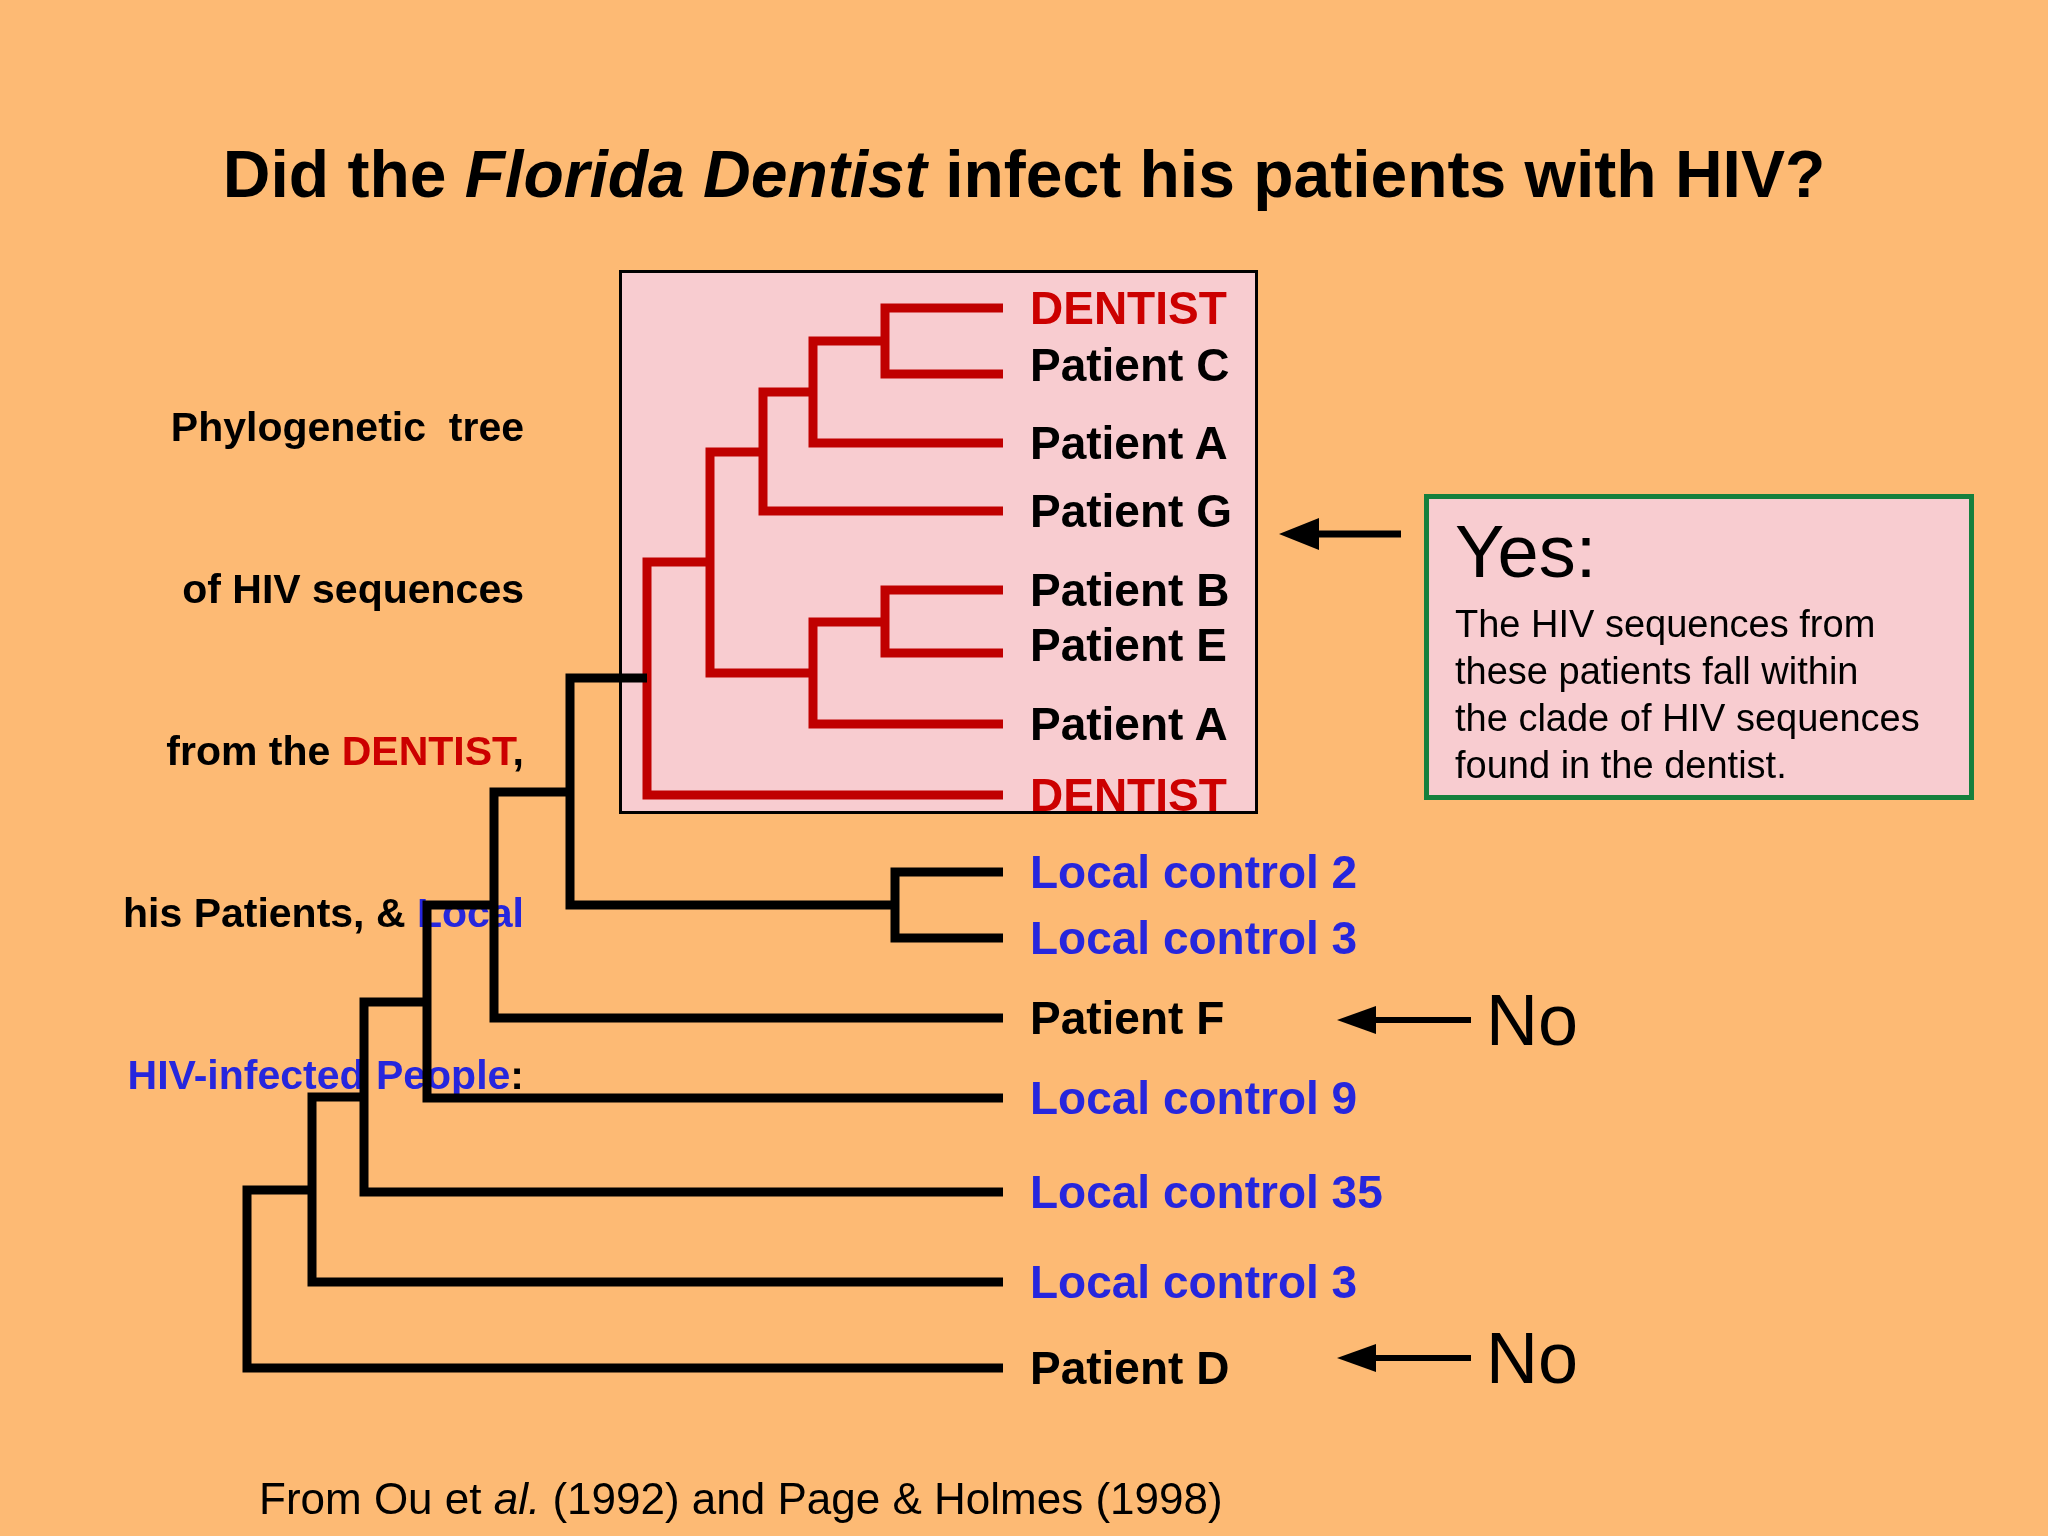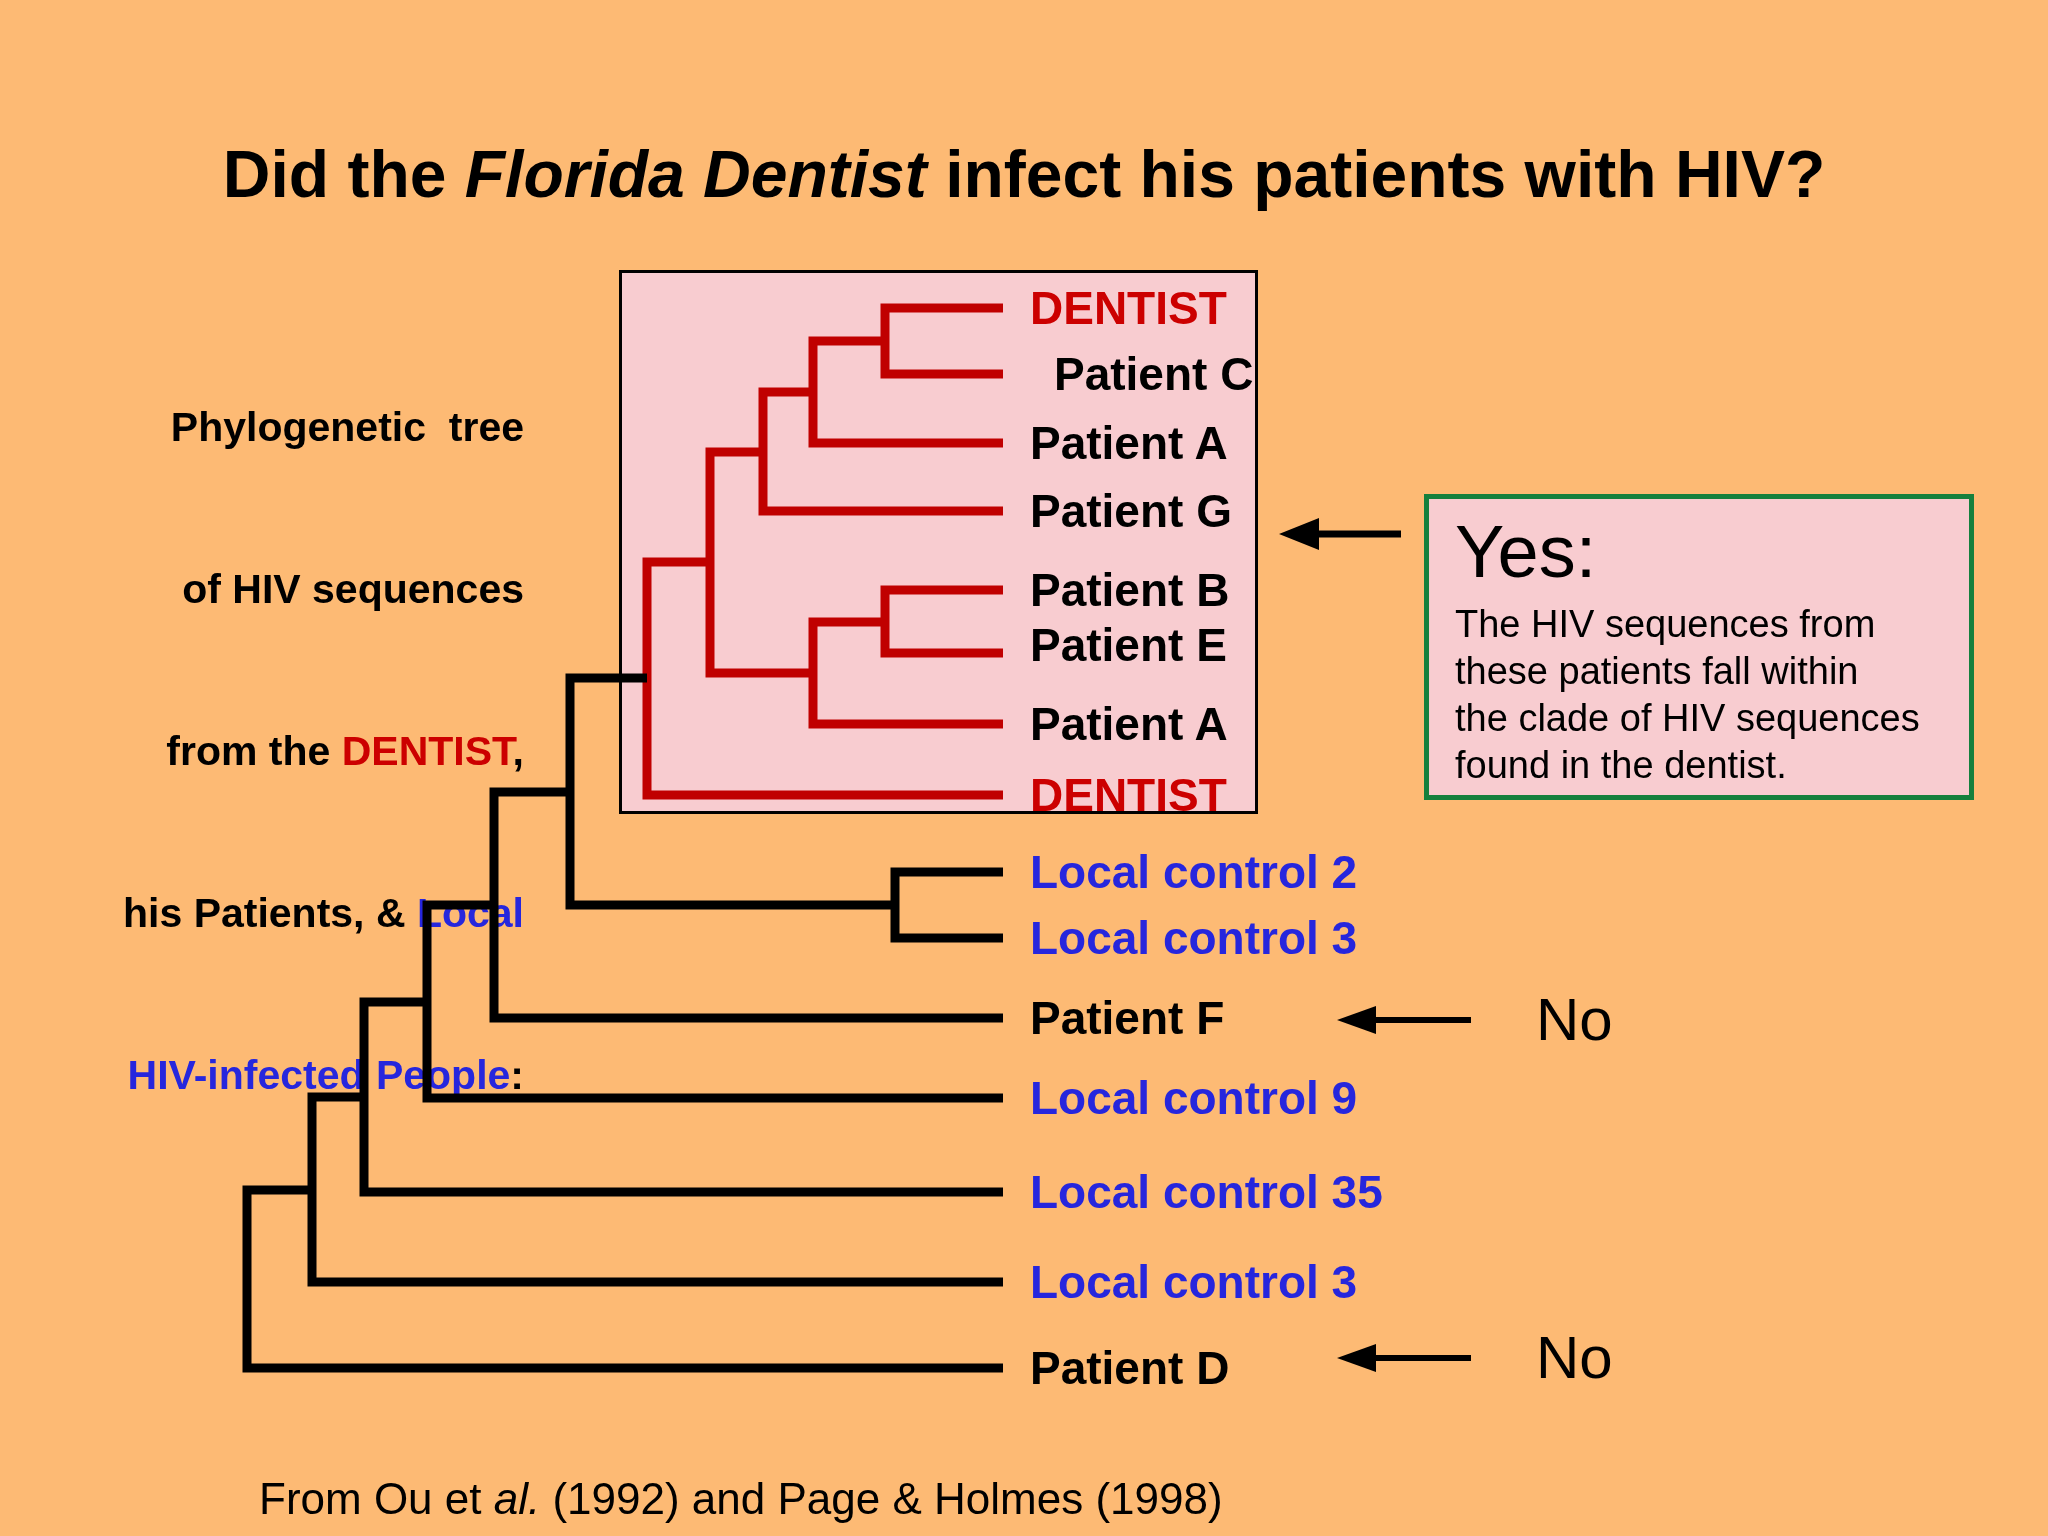--- a/index.html
+++ b/index.html
@@ -28,22 +28,22 @@
     padding:14px 0 0 26px;
   }
   .yes-head{font-size:74px; line-height:78px; font-weight:normal;}
   .yes-body{font-size:38px; line-height:47px; margin-top:10px; font-weight:normal;}
   svg.tree{position:absolute; left:0; top:0; pointer-events:none;}
   .tip{
     position:absolute; left:1030px; height:62px; line-height:62px;
     font-size:46px; font-weight:bold; white-space:pre;
   }
   .no-label{
-    position:absolute; left:1536px; height:100px; line-height:100px;
-    font-size:60px; font-weight:normal;
+    position:absolute; left:1486px; height:100px; line-height:100px;
+    font-size:72px; font-weight:normal;
   }
   .citation{
     position:absolute; left:259px; top:1474px; font-size:44px; white-space:pre;
   }
 </style>
 </head>
 <body>
 
 <div class="slide">
 
@@ -97,21 +97,21 @@
       <polygon points="1337,1020 1376,1006 1376,1034" stroke="none"></polygon>
     </g>
     <g stroke="#000000" fill="#000000">
       <line x1="1471" y1="1358" x2="1370" y2="1358" stroke-width="6"></line>
       <polygon points="1337,1358 1376,1344 1376,1372" stroke="none"></polygon>
     </g>
   </svg>
 
   <div id="tip-labels">
       <div class="tip c-red" style="top: 277px;">DENTIST</div>
-      <div class="tip c-black" style="top: 343px; margin-left: 24px;">Patient C</div>
+      <div class="tip c-black" style="top: 334px;">Patient C</div>
       <div class="tip c-black" style="top: 412px;">Patient A</div>
       <div class="tip c-black" style="top: 480px; text-align: center;">Patient G</div>
       <div class="tip c-black" style="top: 559px;">Patient B</div>
       <div class="tip c-black" style="top: 614px;">Patient E</div>
       <div class="tip c-black" style="top: 693px;">Patient A</div>
       <div class="tip c-red" style="top: 764px;">DENTIST</div>
       <div class="tip c-blue" style="top: 841px;">Local control 2</div>
       <div class="tip c-blue" style="top: 907px;">Local control 3</div>
       <div class="tip c-black" style="top: 987px;">Patient F</div>
       <div class="tip c-blue" style="top: 1067px;">Local control 9</div>

